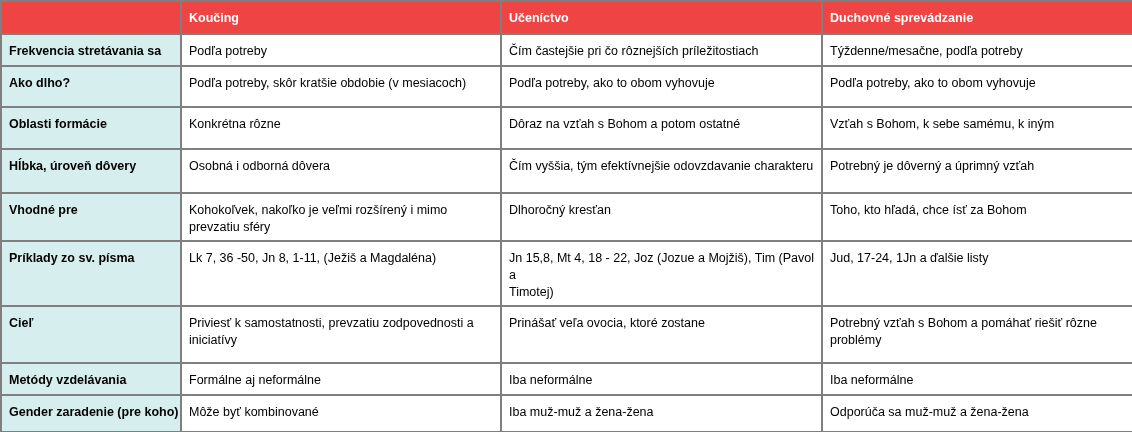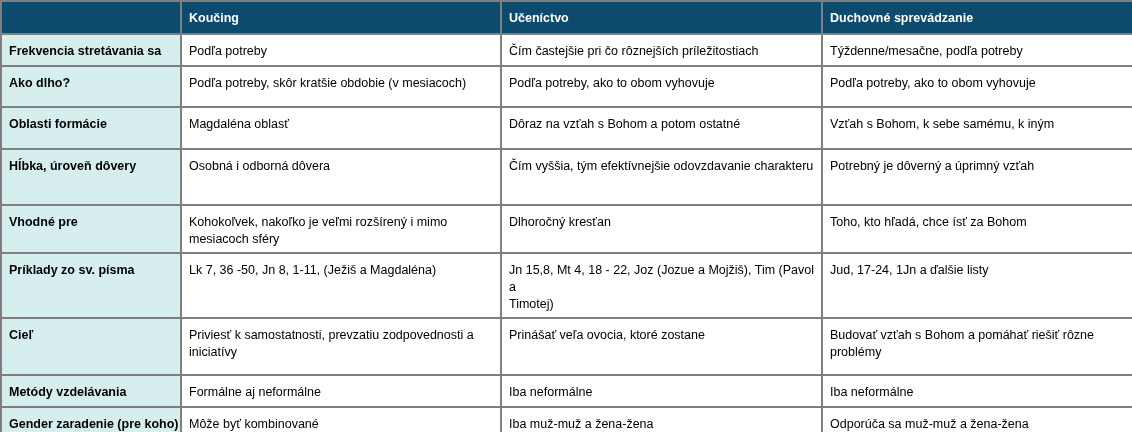--- a/index.html
+++ b/index.html
@@ -30,35 +30,35 @@
     padding: 8px 6px 4px 7px;
     font-size: 12.5px;
     line-height: 17px;
     white-space: pre-line;
     overflow: hidden;
     font-weight: normal;
     background: #ffffff;
     color: #000000;
   }
   .cmp thead th {
-    background: #0c4a6e;
+    background: #ef4444;
     color: #ffffff;
     font-weight: bold;
     white-space: nowrap;
   }
   .cmp tbody th.rowlabel {
     background: #d6efee;
     font-weight: bold;
     white-space: nowrap;
   }
   tr.r0 { height: 33px; }
   tr.r1 { height: 32px; }
   tr.r2 { height: 41px; }
   tr.r3 { height: 42px; }
-  tr.r4 { height: 56px; margin-left: 48px; }
+  tr.r4 { height: 44px; margin-left: 48px; }
   tr.r5 { height: 48px; }
   tr.r6 { height: 55px; }
   tr.r7 { height: 57px; border-radius: 26px; }
   tr.r8 { height: 32px; }
   tr.r9 { height: 37px; }
 </style>
 </head>
 <body>
 
 <table class="cmp">
@@ -84,50 +84,50 @@
       <td>Týždenne/mesačne, podľa potreby</td>
     </tr>
     <tr class="r2">
       <th class="rowlabel">Ako dlho?</th>
       <td>Podľa potreby, skôr kratšie obdobie (v mesiacoch)</td>
       <td>Podľa potreby, ako to obom vyhovuje</td>
       <td>Podľa potreby, ako to obom vyhovuje</td>
     </tr>
     <tr class="r3">
       <th class="rowlabel">Oblasti formácie</th>
-      <td>Magdaléna oblasť</td>
+      <td>Konkrétna rôzne</td>
       <td>Dôraz na vzťah s Bohom a potom ostatné</td>
       <td>Vzťah s Bohom, k sebe samému, k iným</td>
     </tr>
     <tr class="r4">
       <th class="rowlabel">Hĺbka, úroveň dôvery</th>
       <td>Osobná i odborná dôvera</td>
       <td>Čím vyššia, tým efektívnejšie odovzdavanie charakteru</td>
       <td>Potrebný je dôverný a úprimný vzťah</td>
     </tr>
     <tr class="r5">
       <th class="rowlabel">Vhodné pre</th>
       <td>Kohokoľvek, nakoľko je veľmi rozšírený i mimo
-mesiacoch sféry</td>
+prevzatiu sféry</td>
       <td>Dlhoročný kresťan</td>
       <td>Toho, kto hľadá, chce ísť za Bohom</td>
     </tr>
     <tr class="r6">
       <th class="rowlabel">Príklady zo sv. písma</th>
       <td>Lk 7, 36 -50, Jn 8, 1-11, (Ježiš a Magdaléna)</td>
       <td>Jn 15,8, Mt 4, 18 - 22, Joz (Jozue a Mojžiš), Tim (Pavol a
 Timotej)</td>
       <td>Jud, 17-24, 1Jn a ďalšie listy</td>
     </tr>
     <tr class="r7">
       <th class="rowlabel">Cieľ</th>
       <td>Priviesť k samostatnosti, prevzatiu zodpovednosti a
 iniciatívy</td>
       <td>Prinášať veľa ovocia, ktoré zostane</td>
-      <td>Budovať vzťah s Bohom a pomáhať riešiť rôzne
+      <td>Potrebný vzťah s Bohom a pomáhať riešiť rôzne
 problémy</td>
     </tr>
     <tr class="r8">
       <th class="rowlabel">Metódy vzdelávania</th>
       <td>Formálne aj neformálne</td>
       <td>Iba neformálne</td>
       <td>Iba neformálne</td>
     </tr>
     <tr class="r9">
       <th class="rowlabel">Gender zaradenie (pre koho)</th>

